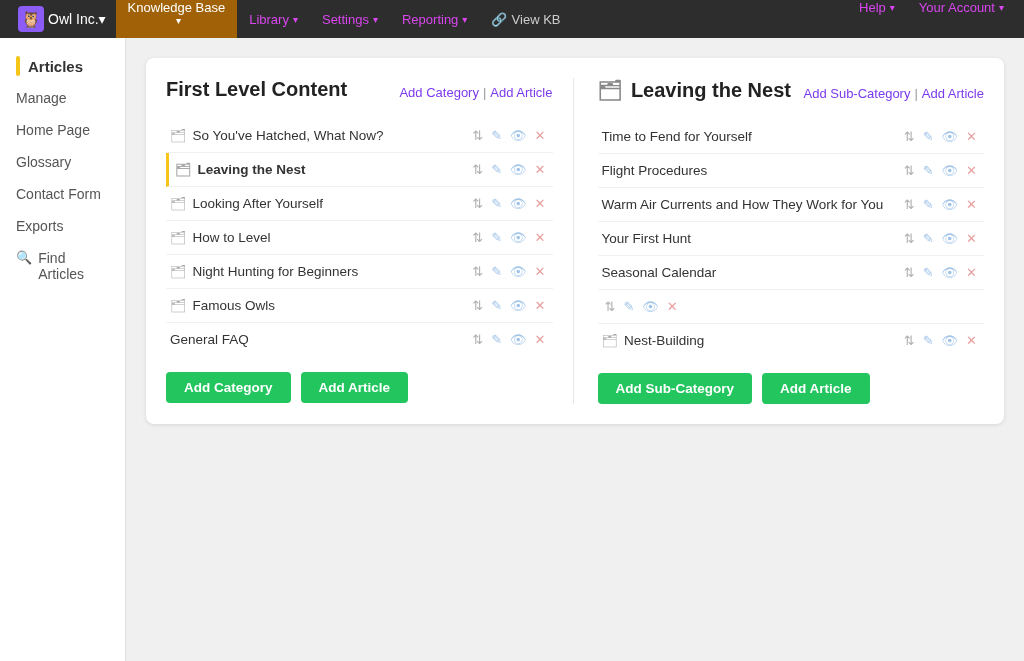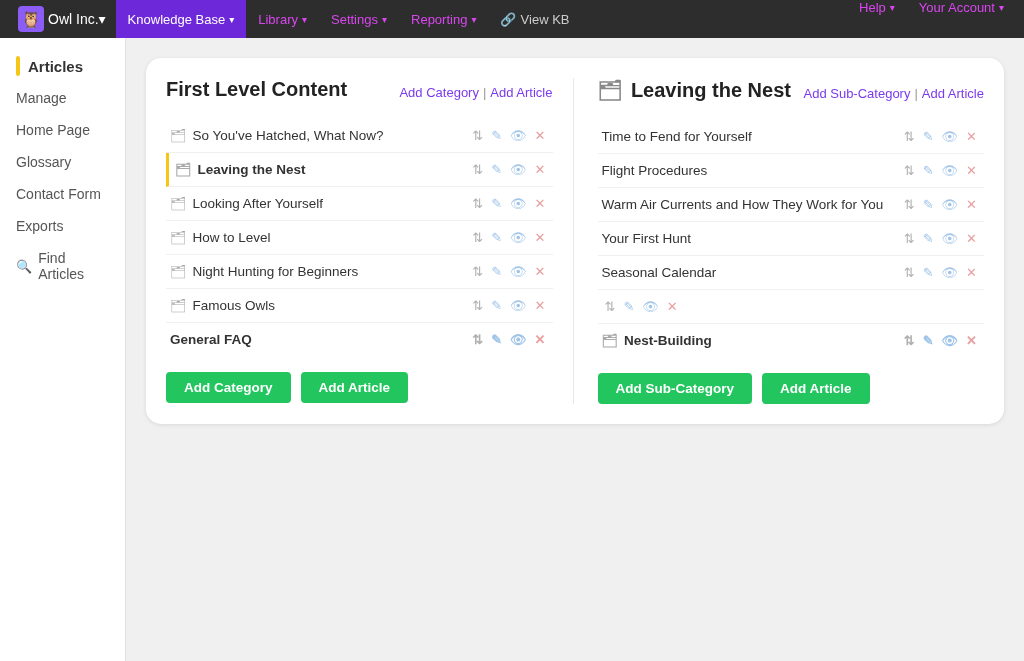--- a/index.html
+++ b/index.html
@@ -17,21 +17,21 @@
       display: flex; align-items: center; padding: 0 10px; color: #fff;
     }
     .owl-icon {
       width: 26px; height: 26px; background: #8b5cf6; border-radius: 4px;
       display: flex; align-items: center; justify-content: center; color: #fff; font-size: 16px; margin-right: 4px;
     }
     .nav-item {
       display: flex; align-items: center; padding: 0 12px; color: #d946ef; cursor: pointer; font-size: 13px; white-space: nowrap;
       position: relative;
     }
-    .nav-item.active { background: #6d28d9; color: #fff; }
+    .nav-item.active { background: #a16207; color: #fff; flex-direction: column; }
     .nav-item .caret { margin-left: 4px; font-size: 10px; }
     .nav-right { margin-left: auto; display: flex; align-items: flex-start; }
     .view-kb { display: flex; align-items: center; padding: 0 12px; color: #ccc; font-size: 13px; cursor: pointer; }
     .view-kb-icon { margin-right: 4px; }
 
     
     .page-layout {
       display: flex;
       height: calc(661px - 38px);
     }
@@ -42,38 +42,38 @@
       background: #fff;
       border-right: 1px solid #e0e0e0;
       padding: 12px 0;
       flex-shrink: 0;
     }
     .sidebar-section-title {
       display: flex; align-items: center; padding: 6px 16px; font-weight: 700; font-size: 15px; color: #333;
     }
     .sidebar-accent { width: 4px; height: 20px; background: #f5c518; margin-right: 8px; border-radius: 2px; }
     .sidebar-item {
-      padding: 8px 16px; color: #555; cursor: pointer; font-size: 14px; display: flex; align-items: center; gap: 6px;
+      padding: 8px 16px; color: #555; cursor: pointer; font-size: 14px; display: flex; gap: 6px;
     }
     .sidebar-item .icon { font-size: 13px; color: #888; }
 
     
     .main-content {
       flex: 1;
       padding: 20px;
       overflow-y: auto;
       display: flex;
       flex-direction: column;
     }
 
     .content-panels {
       display: flex;
       gap: 20px;
       background: #fff;
-      border-radius: 15px;
+      border-radius: 8px;
       padding: 20px;
       box-shadow: 0 1px 4px rgba(0,0,0,0.1);
     }
 
     
     .panel-left { flex: 1; border-right: 1px solid #e8e8e8; padding-right: 20px; }
     .panel-right { flex: 1; padding-left: 4px; }
 
     .panel-title {
       font-size: 20px; font-weight: 700; color: #222; margin-bottom: 6px;
@@ -87,21 +87,21 @@
     .panel-actions { display: flex; gap: 0; font-size: 13px; }
     .link-btn { color: #7c3aed; cursor: pointer; text-decoration: none; }
     .link-sep { color: #999; margin: 0 4px; }
 
     
     .items-list { list-style: none; }
     .list-item {
       display: flex; align-items: center; justify-content: space-between;
       padding: 7px 4px; border-bottom: 1px solid #f0f0f0;
     }
-    .list-item:last-child { border-bottom: none; font-weight: bold; }
+    .list-item:last-child { border-bottom: none; }
     .list-item.active-item { border-left: 3px solid #f5c518; padding-left: 6px; }
     .item-label { display: flex; align-items: center; gap: 6px; color: #333; font-size: 13.5px; }
     .item-label.bold { font-weight: 700; }
     .folder-icon { font-size: 13px; color: #aaa; }
 
     .item-actions { display: flex; align-items: center; gap: 2px; }
     .action-icon { font-size: 13px; cursor: pointer; padding: 2px 3px; }
     .action-icon.move { color: #b0b0b0; }
     .action-icon.edit { color: #a0c4e8; }
     .action-icon.view { color: #a0c4e8; }

